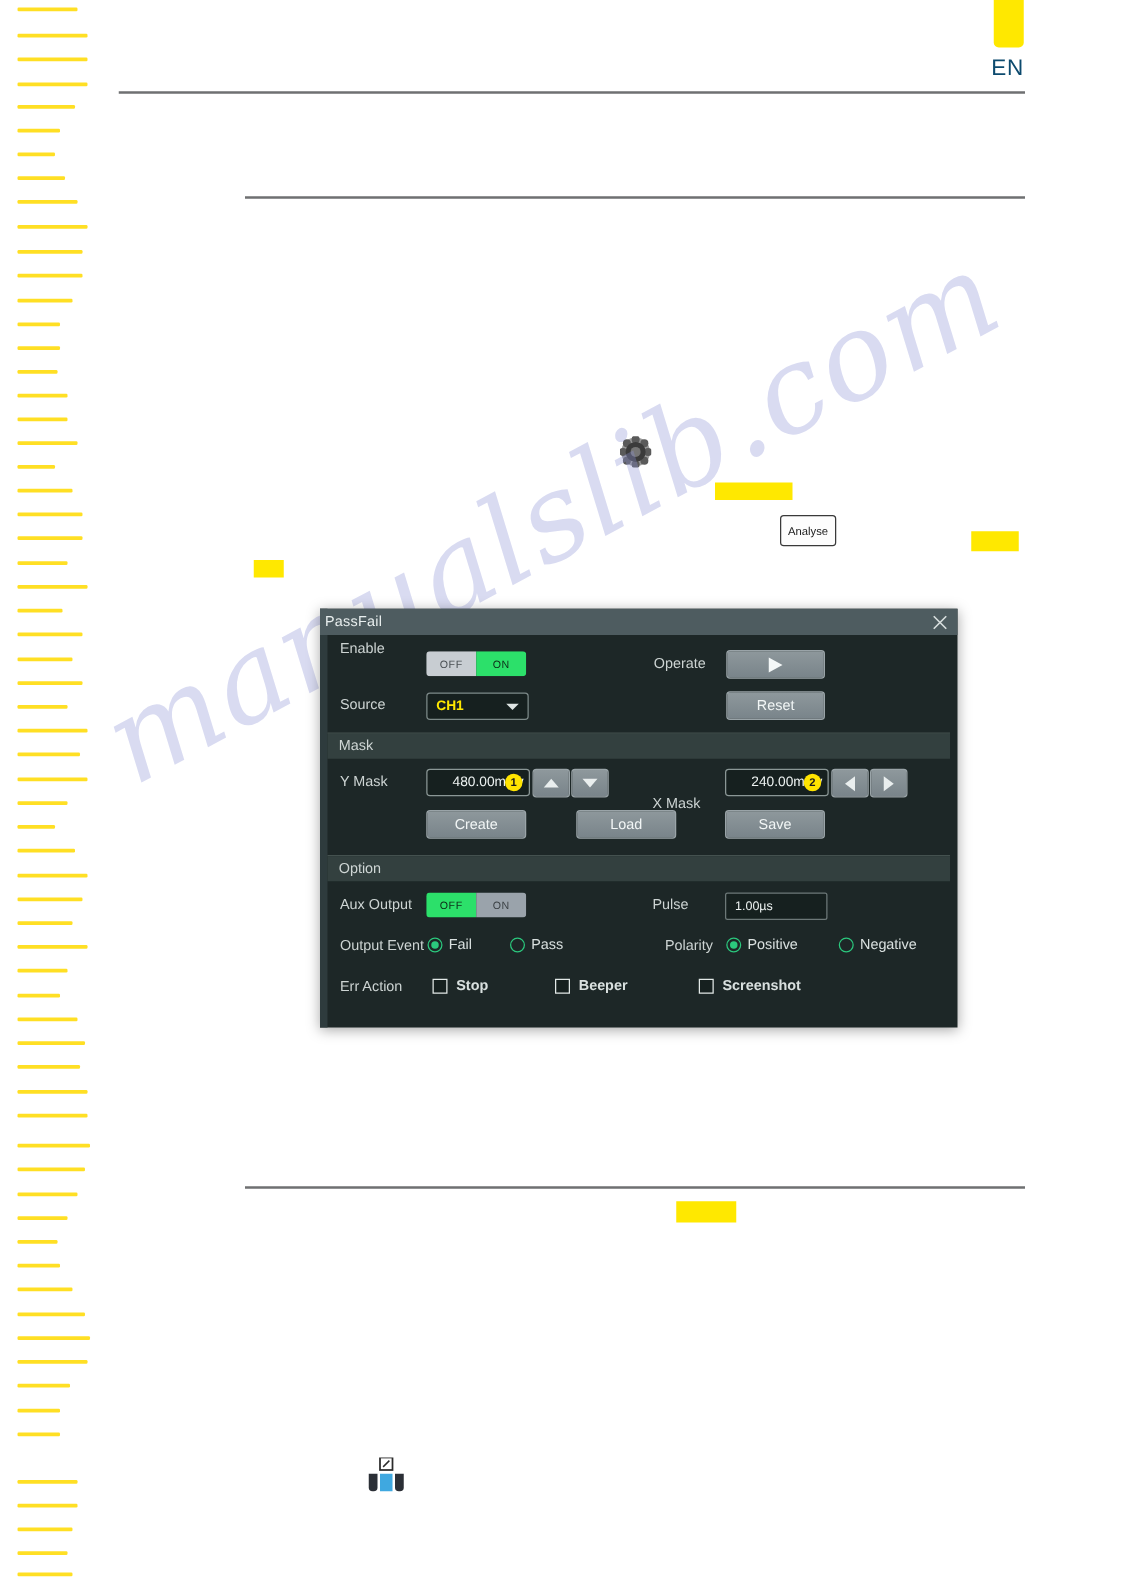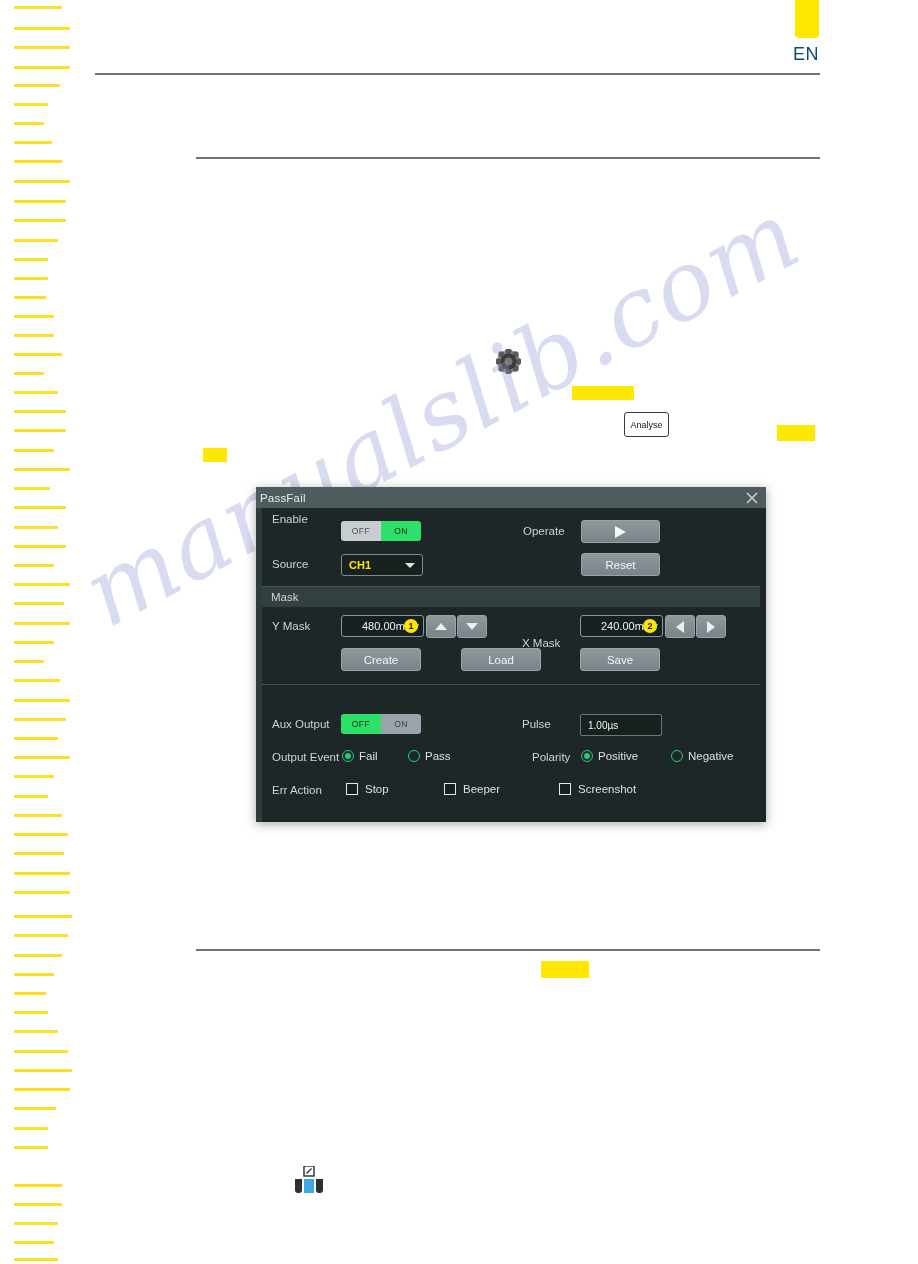--- a/index.html
+++ b/index.html
@@ -145,21 +145,21 @@
   .radio-grp{position:absolute;display:flex;align-items:center;cursor:pointer;}
   .radio{
     width:12px;height:12px;border-radius:50%;
     border:1.6px solid #2bc87d;box-sizing:border-box;
     display:flex;align-items:center;justify-content:center;margin-right:5px;
   }
   .radio.on::after{content:"";width:6px;height:6px;border-radius:50%;background:#2bc87d;}
   .radio-grp .rl{font-size:11.5px;color:#d9e0df;}
 
   
-  .cb-grp{position:absolute;display:flex;align-items:center;cursor:pointer;}
+  .cb-grp{position:absolute;display:flex;align-items:center;cursor:pointer;font-weight:bold;}
   .cbox{
     width:12px;height:12px;border:1.5px solid #e3e9e8;box-sizing:border-box;
     background:#16201f;margin-right:7px;
   }
   .cb-grp .cl{font-size:11.5px;color:#d9e0df;}
 
   
   .play-tri{
     width:0;height:0;border-top:6px solid transparent;border-bottom:6px solid transparent;
     border-left:11px solid #f4f8f8;
@@ -354,20 +354,23 @@
       <span>Create</span>
     </div>
     <div class="gbtn" style="left:205px;top:161px;width:78px">
       <span>Load</span>
     </div>
     <div class="gbtn" style="left:324px;top:161px;width:78px">
       <span>Save</span>
     </div>
 
     <div class="sec-divider" style="top:197px"></div>
+    <div class="sec-head" style="top:198px">
+      <span>Option</span>
+    </div>
 
     <span class="lbl" style="left:16px;top:231px">Aux Output</span>
     <div class="toggle" style="left:85px;top:227px">
       <div class="seg active">OFF</div>
       <div class="seg on-inactive">ON</div>
     </div>
 
     <span class="lbl" style="left:266px;top:231px">Pulse</span>
     <div class="plainfield" style="left:324px;top:227px;width:80px">
       <span class="nv">1.00µs</span>

